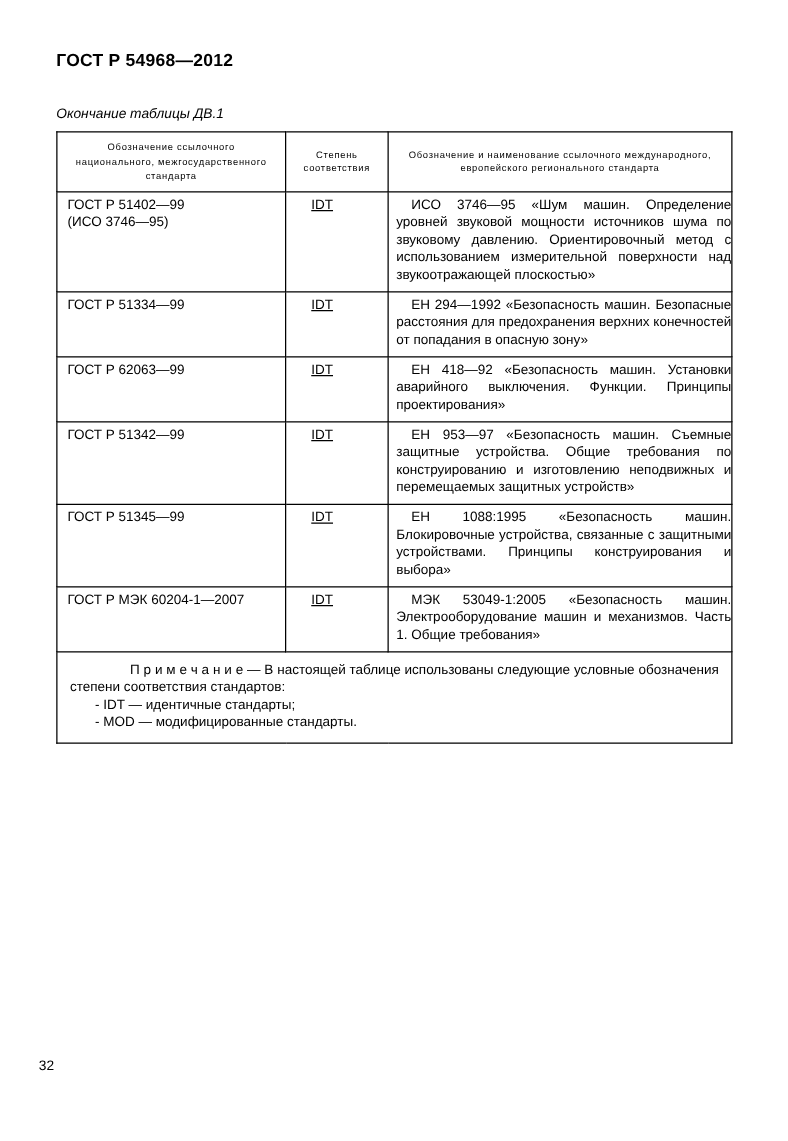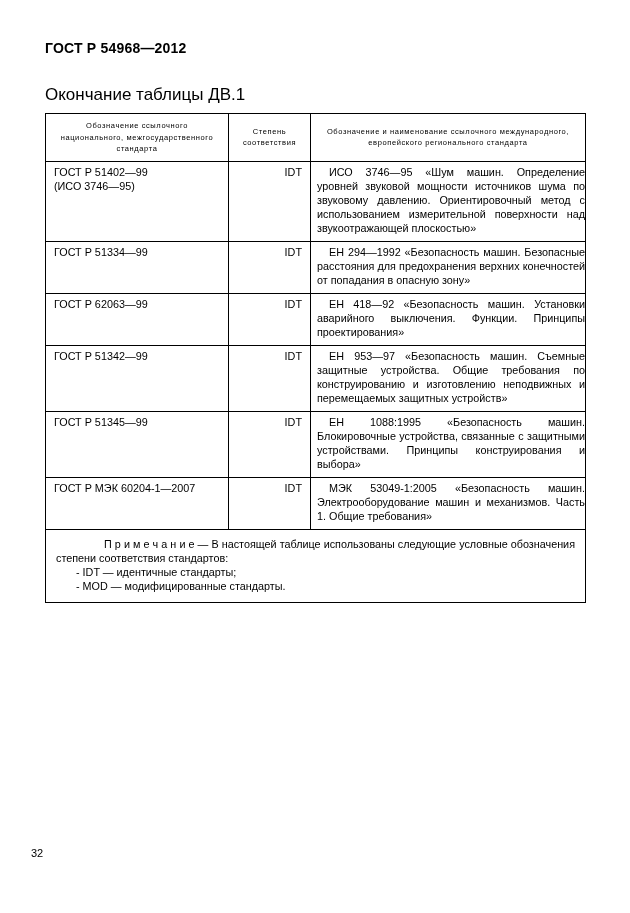--- a/index.html
+++ b/index.html
@@ -17,21 +17,22 @@
     inset: 0;
     padding: 40px 45px 0 45px;
     background: #fff;
   }
   .doc-header {
     font-size: 14px;
     font-weight: bold;
     letter-spacing: 0.2px;
   }
   .table-caption {
-    font-size: 17px;
+    font-size: 11px;
+    font-style: italic;
     margin-top: 29px;
     margin-bottom: 8px;
   }
   table.std {
     border-collapse: collapse;
     width: 540px;
     table-layout: fixed;
   }
   .std th, .std td {
     border: 1px solid #000;
@@ -48,22 +49,23 @@
   }
   .std td {
     font-size: 10.8px;
     line-height: 14px;
   }
   td.cell-standard {
     padding: 3px 6px 6px 8px;
     white-space: pre-line;
   }
   td.cell-degree {
-    padding: 3px 8px;
-    text-align: right;
+    padding: 3px 20px;
+    text-align: left;
+    text-decoration: underline;
   }
   td.cell-ref {
     padding: 3px 0 6px 6px;
     text-align: justify;
     text-indent: 12px;
   }
   td.note-cell {
     padding: 7px 10px 9px 10px;
     font-size: 10.8px;
     line-height: 14px;

